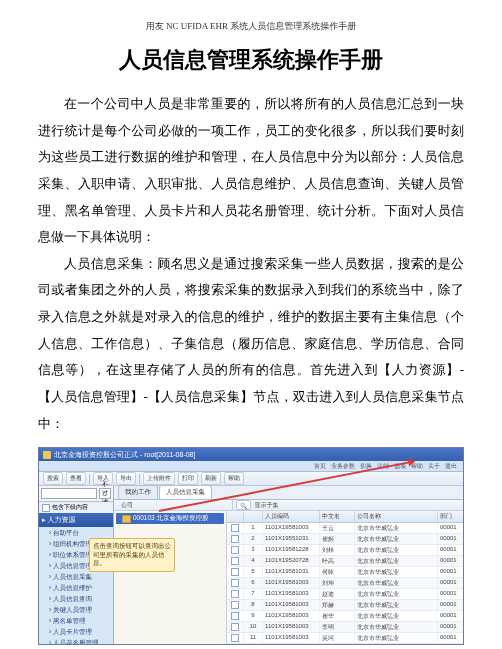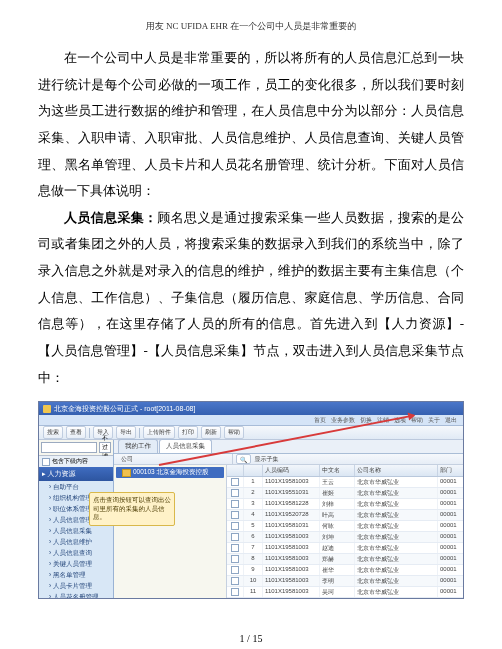--- a/index.html
+++ b/index.html
@@ -29,21 +29,21 @@
     margin: 6px 0 16px 0;
   }
   .body-text {
     font-size: 13px;
     line-height: 2.05;
     text-align: justify;
     text-indent: 2em;
     margin: 0;
   }
   .highlight {
-    font-weight: bold;
+    font-weight: normal;
   }
   .screenshot-wrap {
     margin: 10px 0 6px 0;
   }
   .screenshot {
     width: 426px;
     height: 198px;
     background: #e8eef5;
     position: relative;
     overflow: hidden;
@@ -293,21 +293,22 @@
     text-align: center;
     font-size: 10px;
     margin-top: 34px;
     color: #000;
   }
 </style>
 </head>
 <body>
 
 <div class="page">
-  <div class="header-text">用友 NC UFIDA EHR 在一个公司中人员是非常重要的</div>
+  <div class="header-text">用友 NC UFIDA EHR 系统人员信息管理系统操作手册</div>
+  <div class="title">人员信息管理系统操作手册</div>
 
   <p class="body-text">在一个公司中人员是非常重要的，所以将所有的人员信息汇总到一块进行统计是每个公司必做的一项工作，员工的变化很多，所以我们要时刻为这些员工进行数据的维护和管理，在人员信息中分为以部分：人员信息采集、入职申请、入职审批、人员信息维护、人员信息查询、关键人员管理、黑名单管理、人员卡片和人员花名册管理、统计分析。下面对人员信息做一下具体说明：</p>
 
   <p class="body-text"><span class="highlight">人员信息采集：</span><span>顾名思义是通过搜索采集一些人员数据，搜索的是公司或者集团之外的人员，将搜索采集的数据录入到我们的系统当中，除了录入信息之外就是对录入的信息的维护，维护的数据主要有主集信息（个人信息、工作信息）、子集信息（履历信息、家庭信息、学历信息、合同信息等），在这里存储了人员的所有的信息。首先进入到【人力资源】-【人员信息管理】-【人员信息采集】节点，双击进入到人员信息采集节点中：</span></p>
 
   <div class="screenshot-wrap">
     <div class="screenshot">
 
       <div class="win-titlebar">
         <span class="icon"></span>

